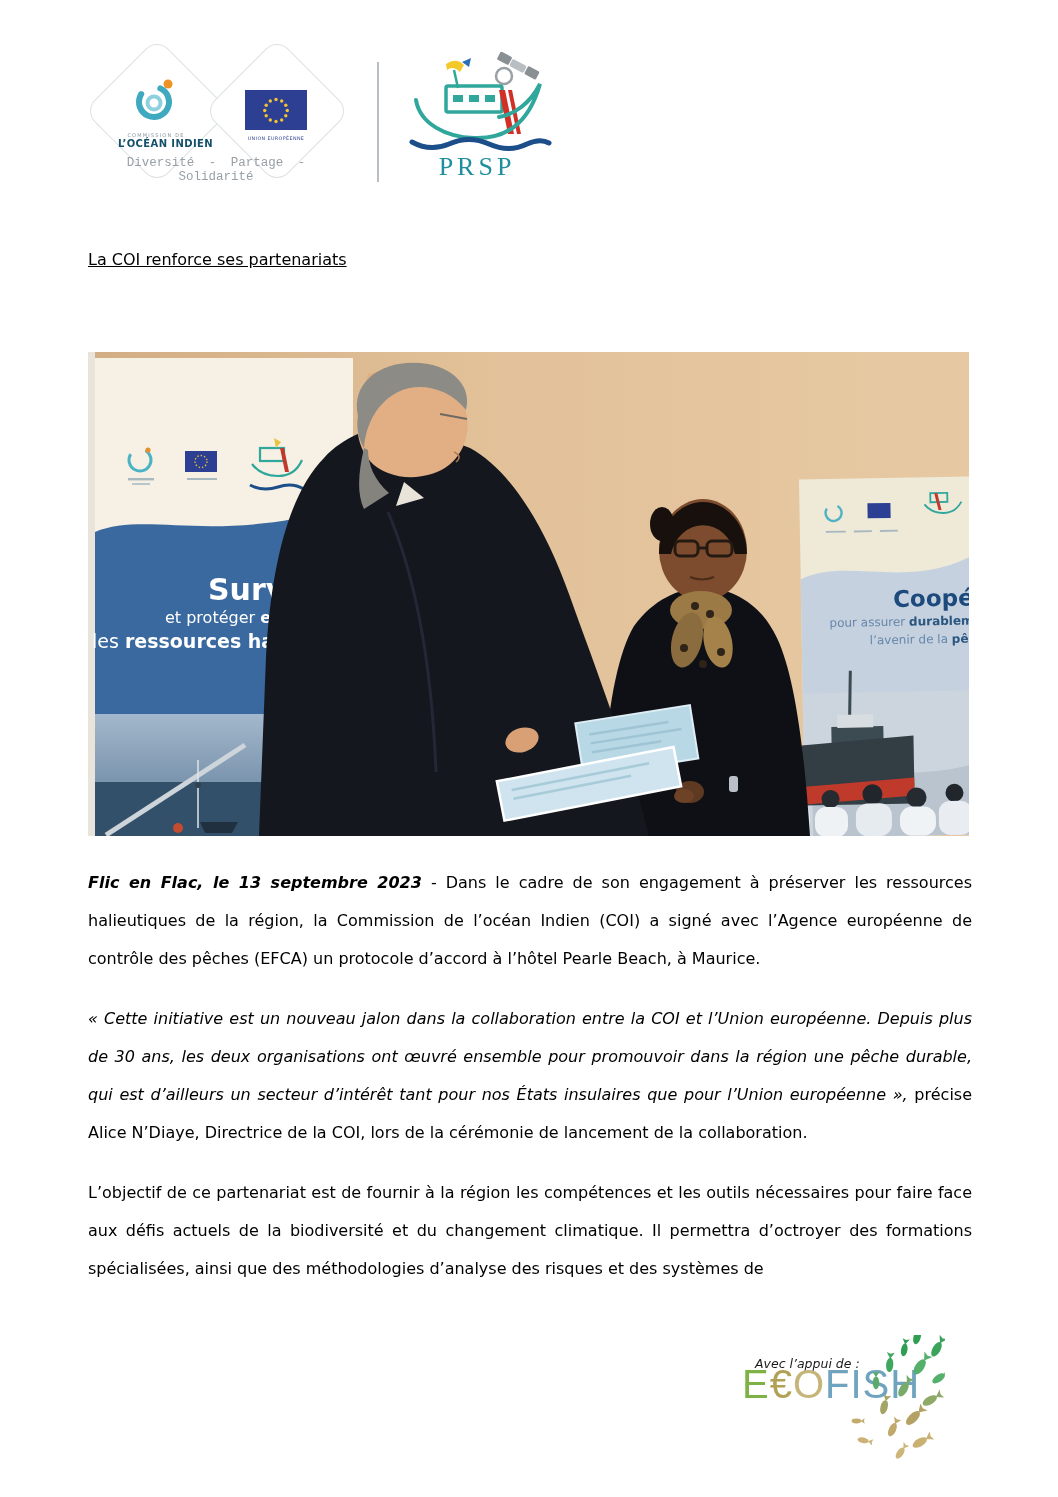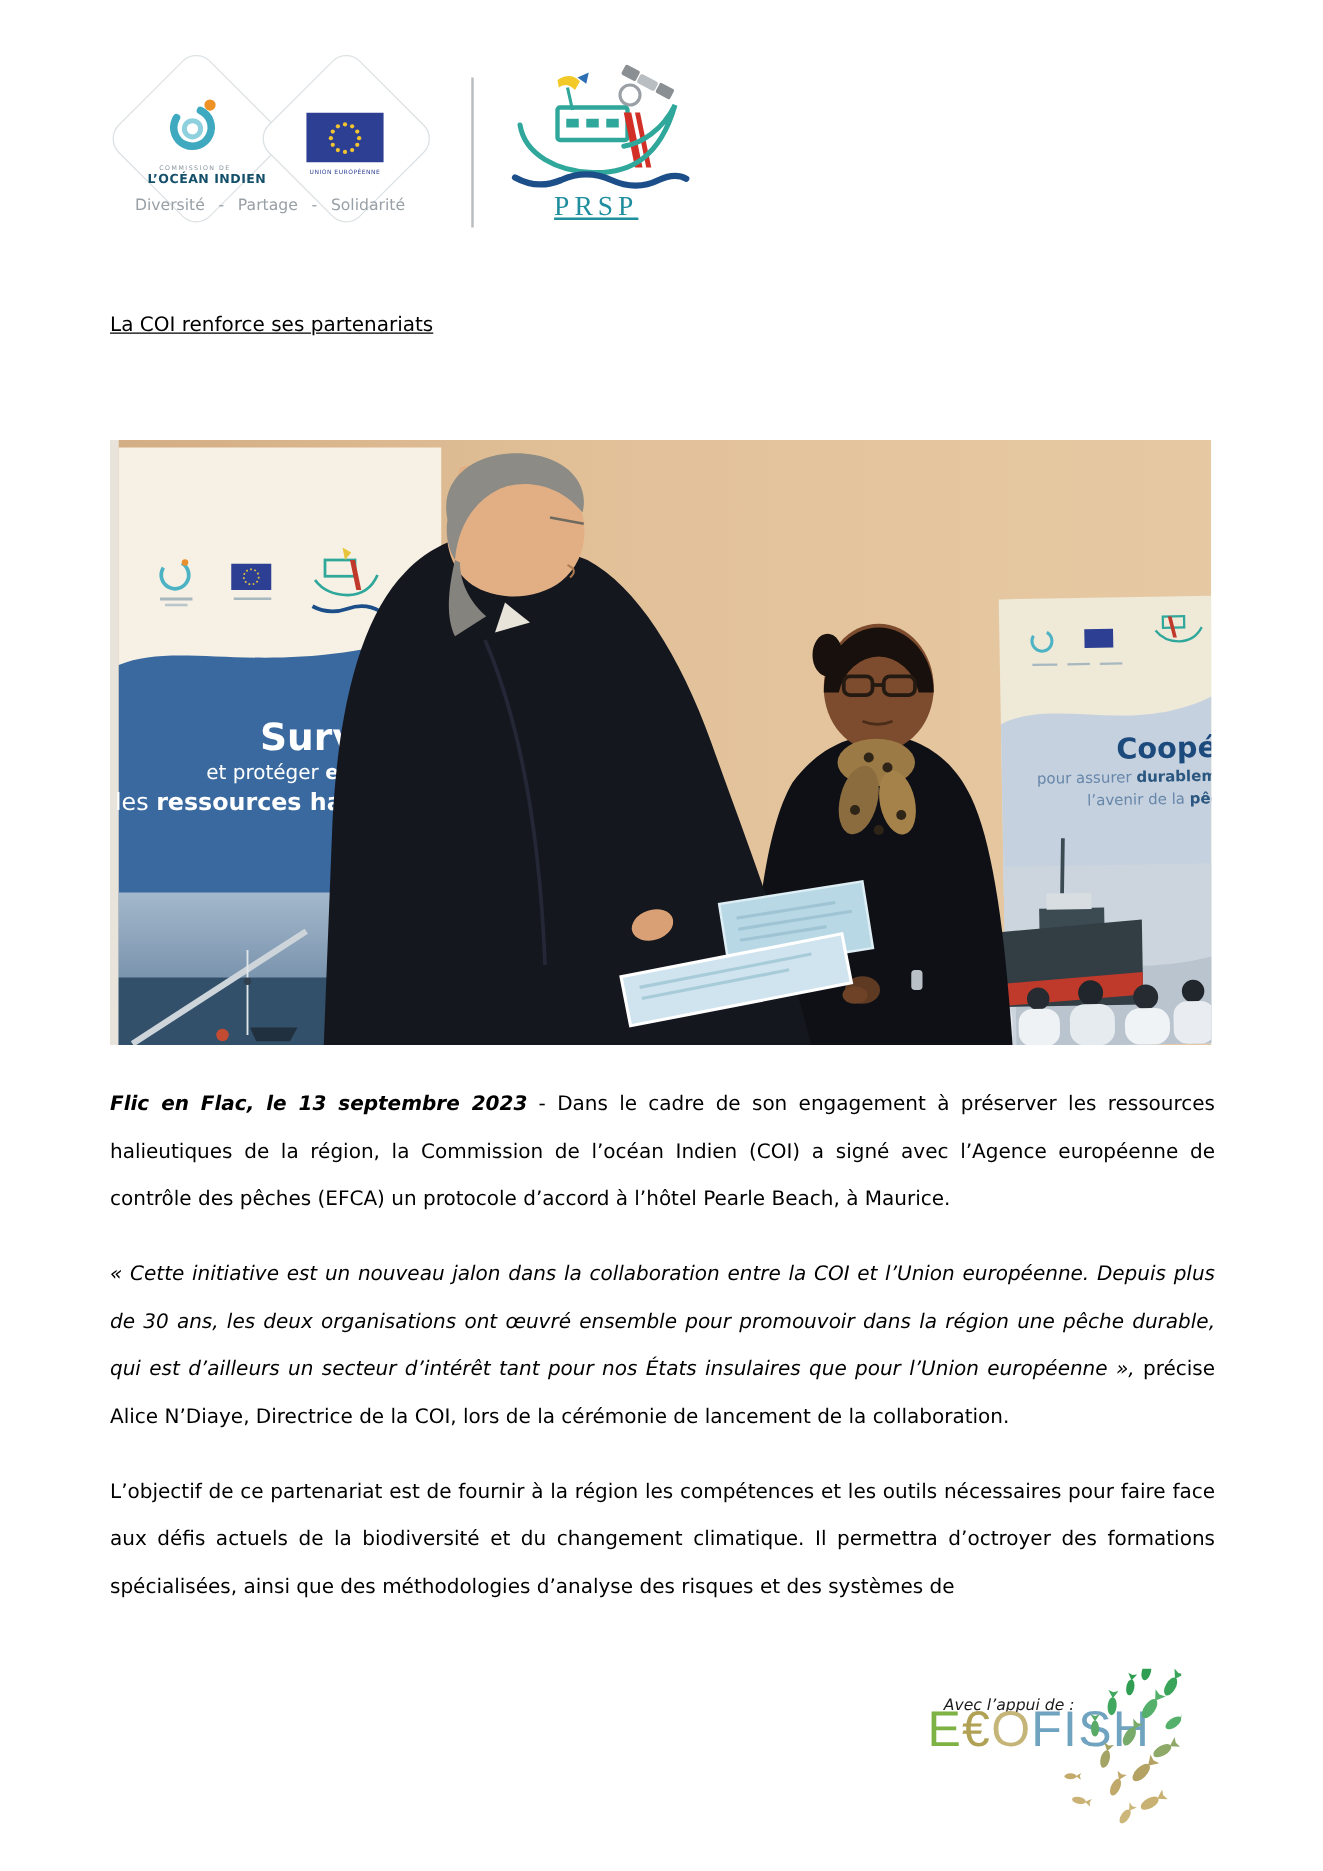--- a/index.html
+++ b/index.html
@@ -11,25 +11,25 @@
   .diamond{position:absolute;width:102px;height:102px;border:1px solid #dce1e4;border-radius:16px;
            transform:rotate(45deg);background:#fff;}
   .d1{left:20px;top:9px;}
   .d2{left:140px;top:9px;}
   .coi-wrap{position:absolute;left:33px;top:24px;width:76px;text-align:center;}
   .coi-l1{font-size:5px;color:#8a949c;letter-spacing:1.2px;white-space:nowrap;margin-top:2px;}
   .coi-l2{font-size:10px;color:#15506b;font-weight:bold;letter-spacing:.4px;white-space:nowrap;}
   .eu-wrap{position:absolute;left:155px;top:40px;width:72px;text-align:center;}
   .eu-label{font-size:4.8px;color:#2c3f92;letter-spacing:.4px;margin-top:2px;white-space:nowrap;}
   .motto{position:absolute;left:0;top:106px;width:262px;text-align:center;font-size:12.5px;
-         color:#98a0a6;word-spacing:7px;}
+         color:#98a0a6;word-spacing:7px;font-family:Liberation Mono, monospace;}
   .divider{position:absolute;left:292px;top:12px;width:2px;height:120px;background:#b9bec2;}
   .prsp{position:absolute;left:316px;top:0px;width:152px;text-align:center;}
-  .prsp-label{font-family:"Liberation Serif","DejaVu Serif",serif;font-size:22px;color:#1f8e9e;
-              letter-spacing:4px;margin-top:-6px;text-decoration:underline;}
+  .prsp-label{font-family:"Liberation Serif","DejaVu Serif",serif;font-size:26px;color:#1f8e9e;
+              letter-spacing:4px;margin-top:-6px;}
 
   
   .article-head{position:absolute;left:88px;top:250px;width:884px;}
   .title{font-size:16.5px;font-weight:bold;margin:0 0 14px 0;letter-spacing:.2px;}
   .subtitle{font-size:16px;margin:0;text-decoration:underline;}
 
   
   .photo{position:absolute;left:88px;top:352px;width:881px;height:484px;}
   .photo svg{display:block;}
 

